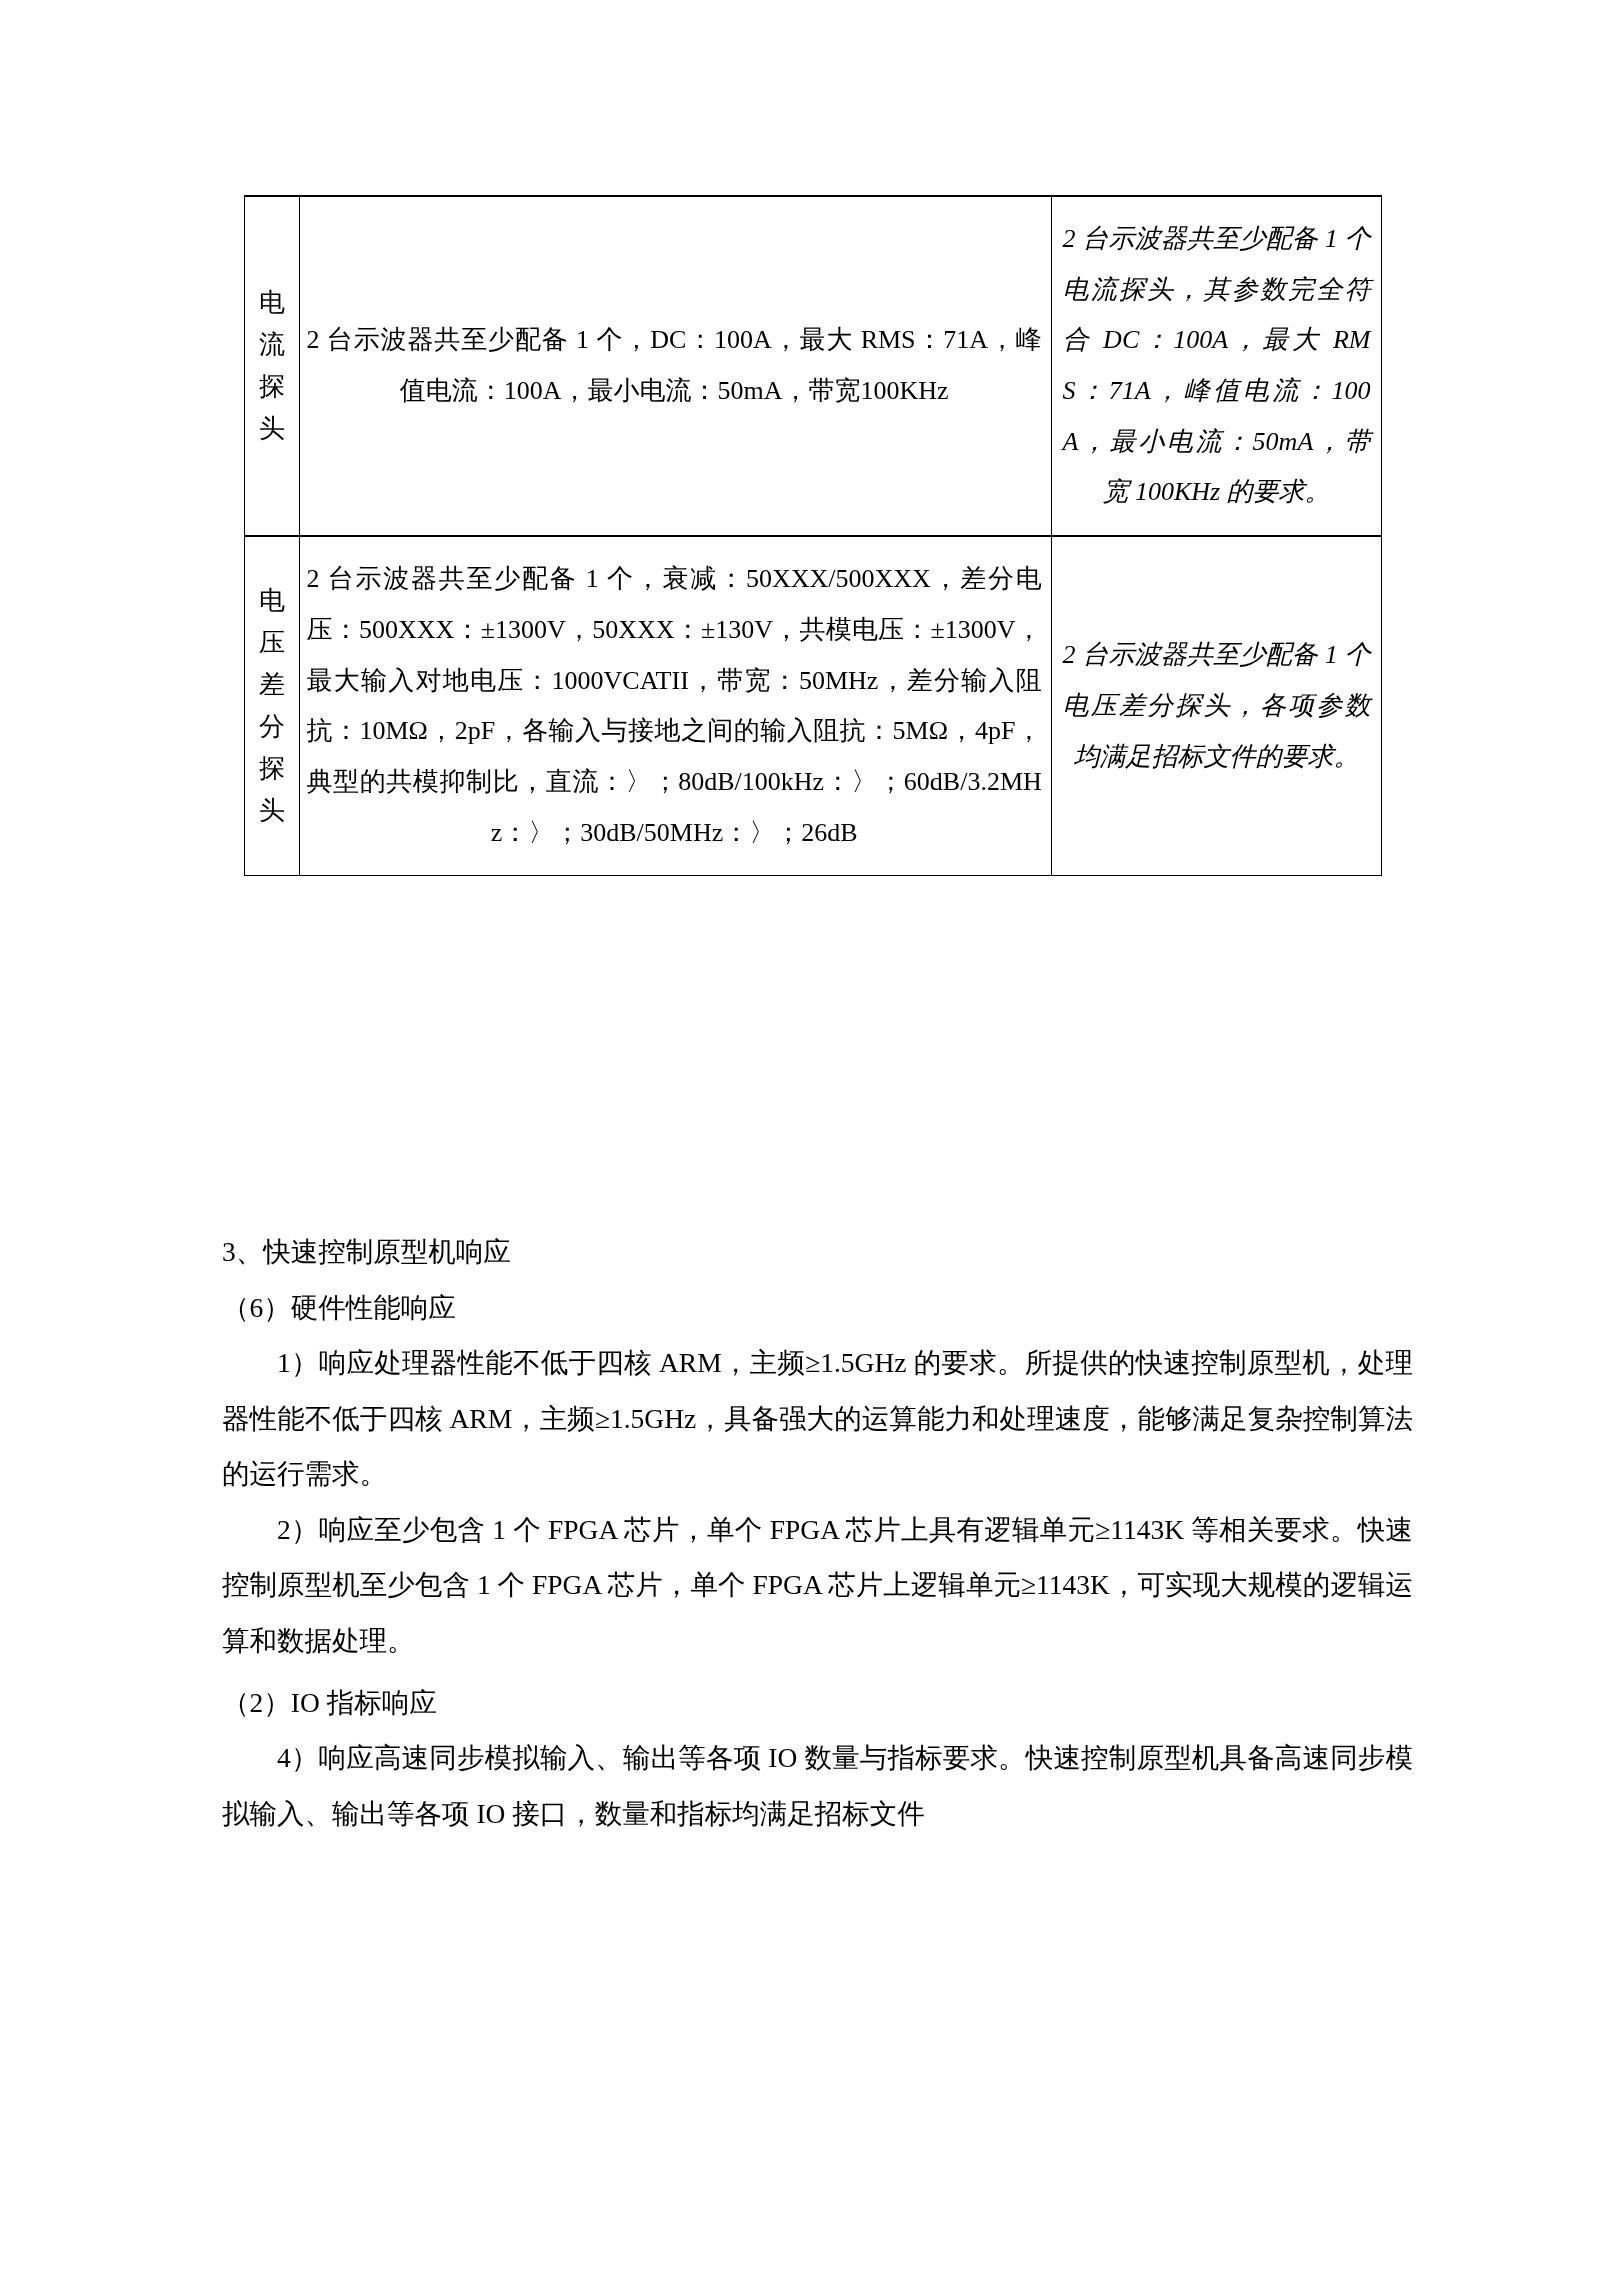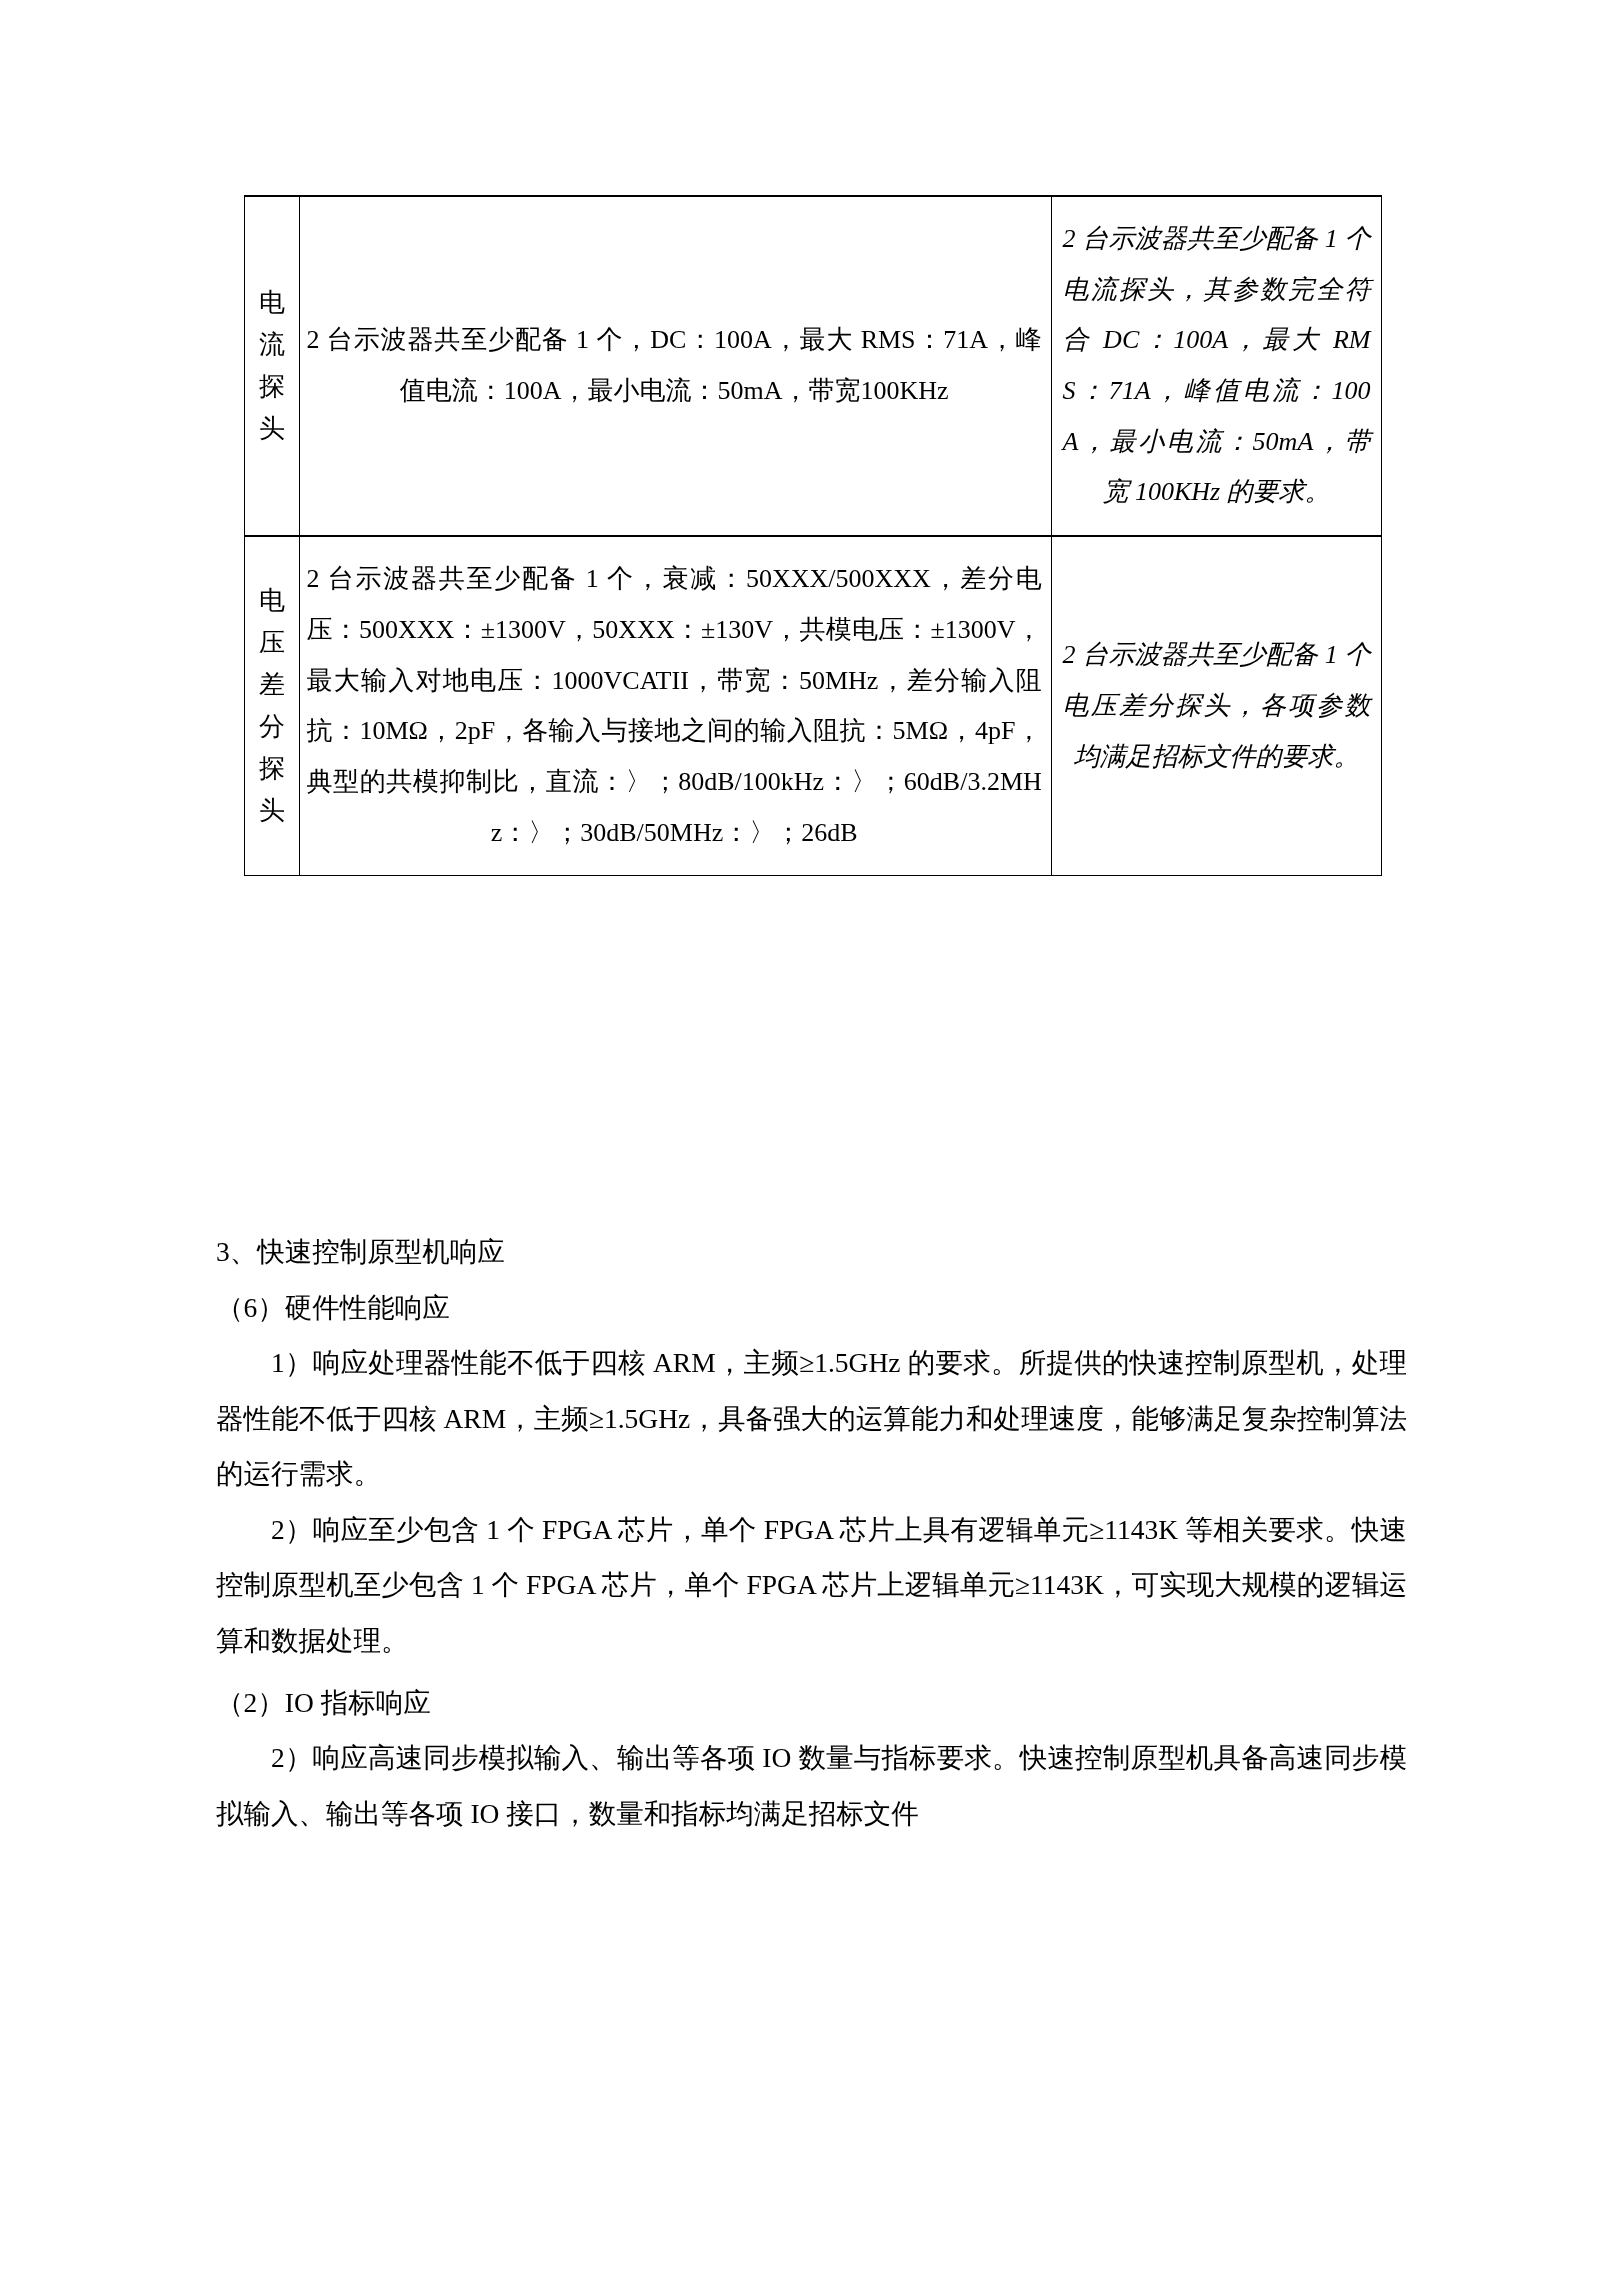--- a/index.html
+++ b/index.html
@@ -78,21 +78,21 @@
     text-align: justify;
     text-align-last: center;
     font-style: italic;
   }
 
   .cell-row1-req  { padding-top: 98px; padding-bottom: 98px; }
 
   
   .body-block {
     position: absolute;
-    left: 216px;
+    left: 222px;
     top: 1224px;
     width: 1191px;
   }
   .p {
     font-size: 27.5px;
     line-height: 2.02;
     text-align: justify;
     text-justify: inter-ideograph;
     margin: 0;
     word-break: break-all;
@@ -146,17 +146,17 @@
     </tbody>
   </table>
 
   <div class="body-block">
     <p class="p heading">3、快速控制原型机响应</p>
     <p class="p sub">（6）硬件性能响应</p>
     <p class="p indent">1）响应处理器性能不低于四核 ARM，主频≥1.5GHz 的要求。所提供的快速控制原型机，处理器性能不低于四核 ARM，主频≥1.5GHz，具备强大的运算能力和处理速度，能够满足复杂控制算法的运行需求。</p>
     <p class="p indent">2）响应至少包含 1 个 FPGA 芯片，单个 FPGA 芯片上具有逻辑单元≥1143K 等相关要求。快速控制原型机至少包含 1 个 FPGA 芯片，单个 FPGA 芯片上逻辑单元≥1143K，可实现大规模的逻辑运算和数据处理。</p>
     <div class="spacer-sm"></div>
     <p class="p sub">（2）IO 指标响应</p>
-    <p class="p indent">2）响应高速同步模拟输入、输出等各项 IO 数量与指标要求。快速控制原型机具备高速同步模拟输入、输出等各项 IO 接口，数量和指标均满足招标文件</p>
+    <p class="p indent">4）响应高速同步模拟输入、输出等各项 IO 数量与指标要求。快速控制原型机具备高速同步模拟输入、输出等各项 IO 接口，数量和指标均满足招标文件</p>
   </div>
 
 </div>
 
 
 </body></html>

